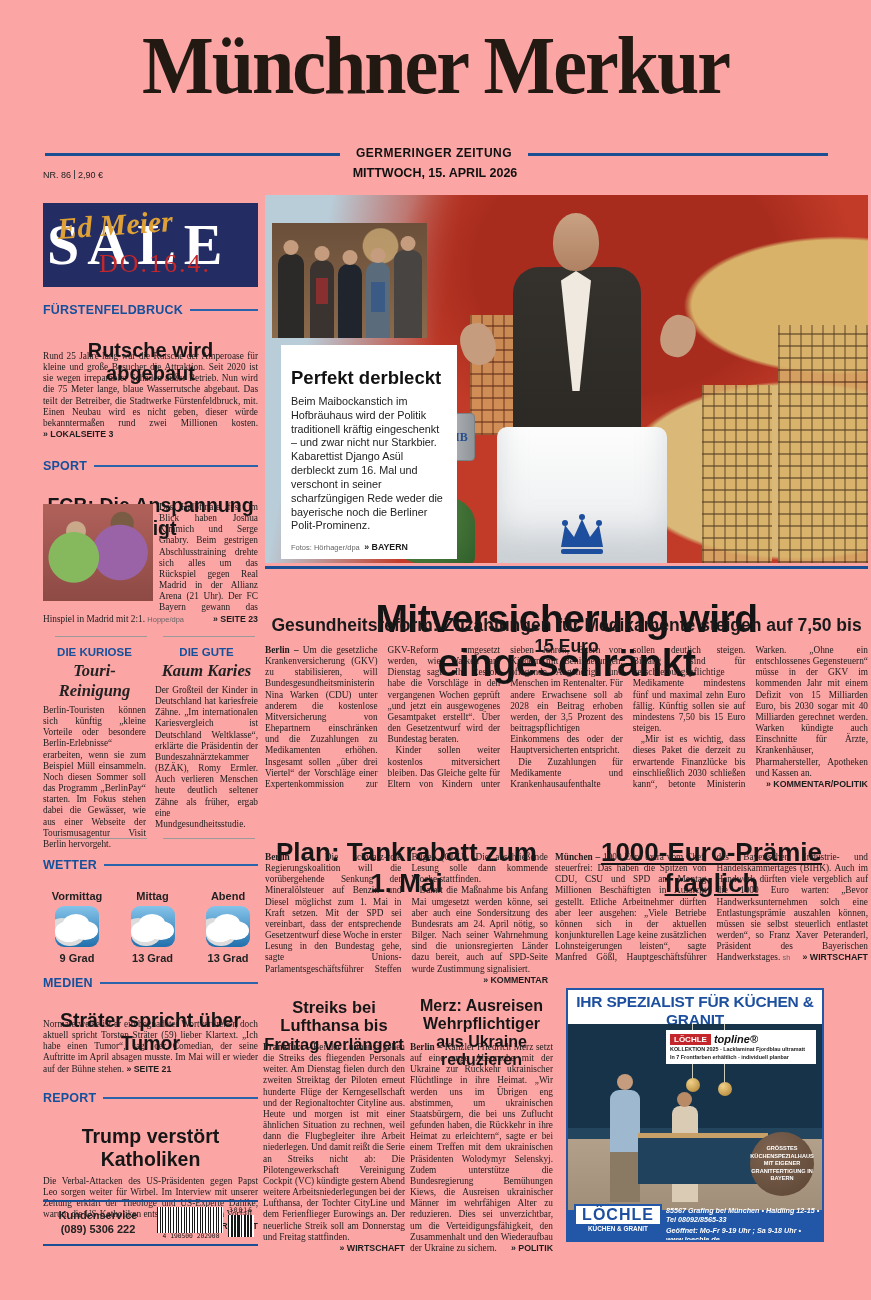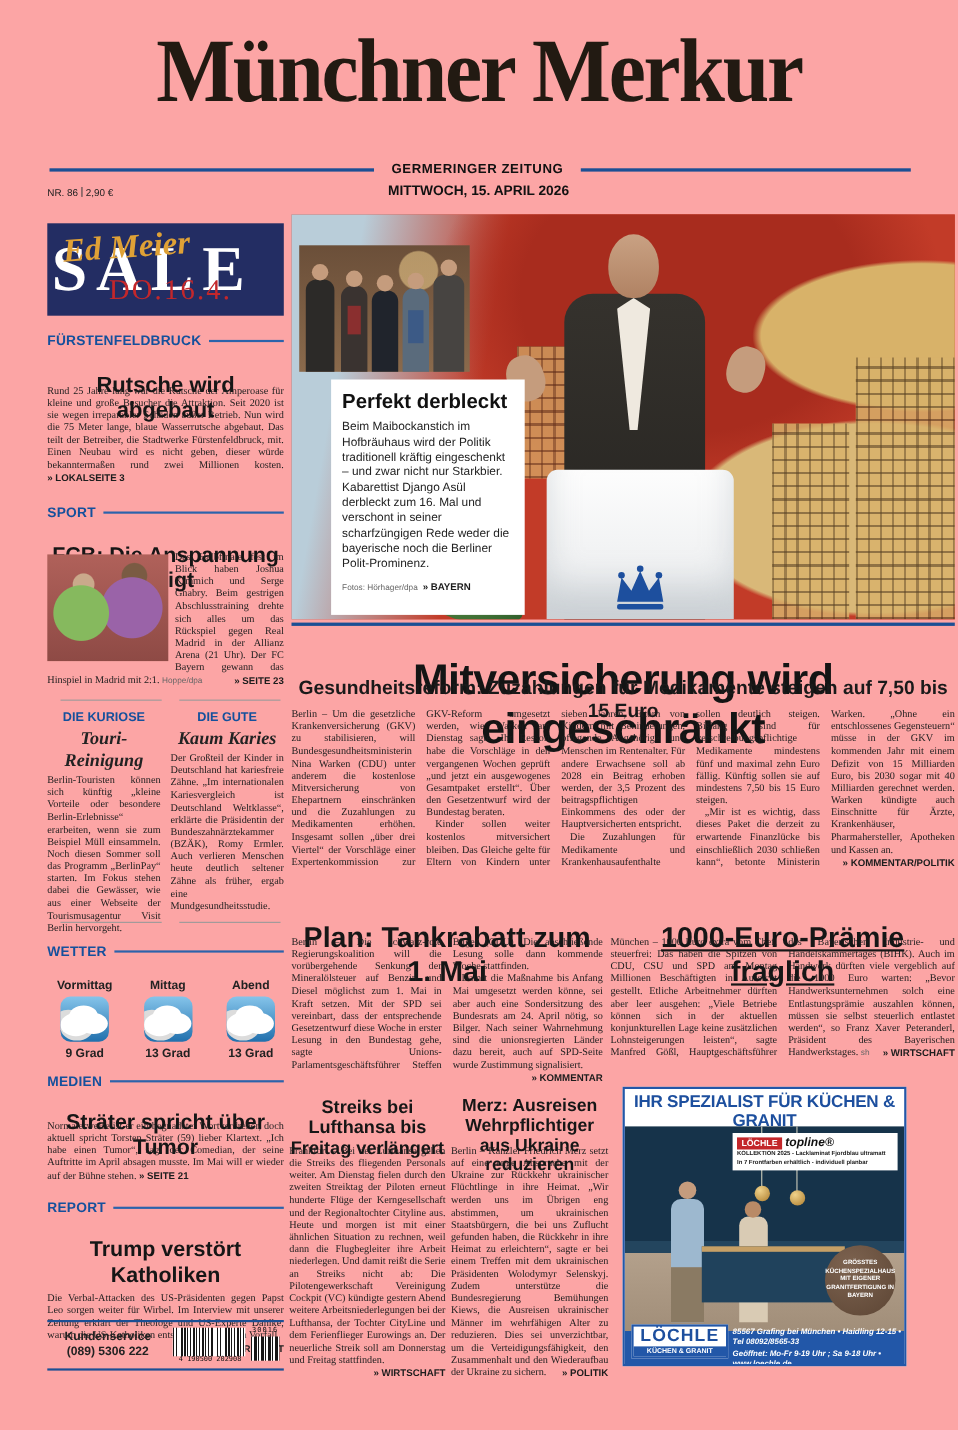--- a/index.html
+++ b/index.html
@@ -18,21 +18,21 @@
     font-family:"Liberation Sans",sans-serif;font-weight:bold;font-size:12.5px;color:#111;}
   .issue{position:absolute;left:43px;top:170px;font-family:"Liberation Sans",sans-serif;
     font-size:9px;color:#222;}
   .issue .sep{display:inline-block;margin:0 3px;border-left:1px solid #444;height:9px;vertical-align:-1px;}
   
   .lbl{display:flex;align-items:center;gap:7px;font-family:"Liberation Sans",sans-serif;
     font-weight:bold;font-size:12.5px;color:#14509c;letter-spacing:.2px;}
   .lbl:after{content:"";flex:1;height:2px;background:#2b63ab;}
   .art-h{font-family:"Liberation Sans",sans-serif;font-weight:bold;color:#161616;text-align:center;}
   .body{font-size:9.3px;line-height:1.2;text-align:justify;color:#1d1d1d;hyphens:auto;}
-  .dl{font-weight:normal;}
+  .dl{font-weight:bold;}
   .ref{font-family:"Liberation Sans",sans-serif;font-weight:bold;font-size:8.8px;white-space:nowrap;}
   .refline{float:right;}
   .credit{font-family:"Liberation Sans",sans-serif;font-size:7.5px;color:#666;}
   .block{position:absolute;left:43px;width:215px;}
   .minirule{position:absolute;height:1px;background:#9a9a9a;width:92px;}
   
   .sale{top:203px;height:84px;background:#232d63;overflow:hidden;}
   .sale .brand{position:absolute;left:14px;top:2px;width:200px;font-style:italic;font-weight:bold;
      font-size:30px;color:#dfa136;font-family:"Liberation Serif",serif;transform:rotate(-4deg);z-index:3;}
   .sale .word{position:absolute;left:4px;top:0px;width:210px;font-family:"Liberation Serif",serif;
@@ -122,21 +122,21 @@
   .fg1{left:6px;width:26px;height:84px;background:#2c2a28;}
   .fg2{left:38px;width:24px;height:78px;background:#3a3330;}
   .fg2:after{content:"";position:absolute;left:6px;top:18px;width:12px;height:26px;background:#8a2f2f;}
   .fg3{left:66px;width:24px;height:74px;background:#20242c;}
   .fg4{left:94px;width:24px;height:76px;background:#5a6b7c;}
   .fg4:after{content:"";position:absolute;left:5px;top:20px;width:14px;height:30px;background:#3c5a86;}
   .fg5{left:122px;width:28px;height:88px;background:#474441;}
   .fig .fh{position:absolute;left:50%;top:-14px;transform:translateX(-50%);
      width:15px;height:15px;border-radius:50%;background:#c59c7d;}
   .capbox{position:absolute;left:16px;top:150px;width:176px;height:214px;background:#fff;
-     padding:9px 10px;box-sizing:border-box;font-family:"Liberation Sans",sans-serif;margin-left:20px;}
+     padding:22px 10px;box-sizing:border-box;font-family:"Liberation Sans",sans-serif;}
   .capbox h2{margin:0 0 6px;font-size:18.5px;color:#111;font-family:"Liberation Sans",sans-serif;}
   .capbody{font-size:10.8px;line-height:1.28;color:#222;}
   .photo-rule{position:absolute;left:265px;top:566px;width:603px;height:2.5px;background:#1b4f94;}
   
   .lead-h{position:absolute;left:265px;top:571px;width:603px;text-align:center;
      font-family:"Liberation Sans",sans-serif;font-weight:bold;font-size:39px;letter-spacing:-.5px;color:#141414;}
   .lead-sub{position:absolute;left:265px;top:615px;width:603px;text-align:center;
      font-family:"Liberation Sans",sans-serif;font-weight:bold;font-size:17.5px;color:#1a1a1a;}
   .lead-b{position:absolute;left:265px;top:645px;width:603px;column-count:5;column-gap:10px;}
   .lead-b p{margin:0 0 0;text-indent:8px;}

